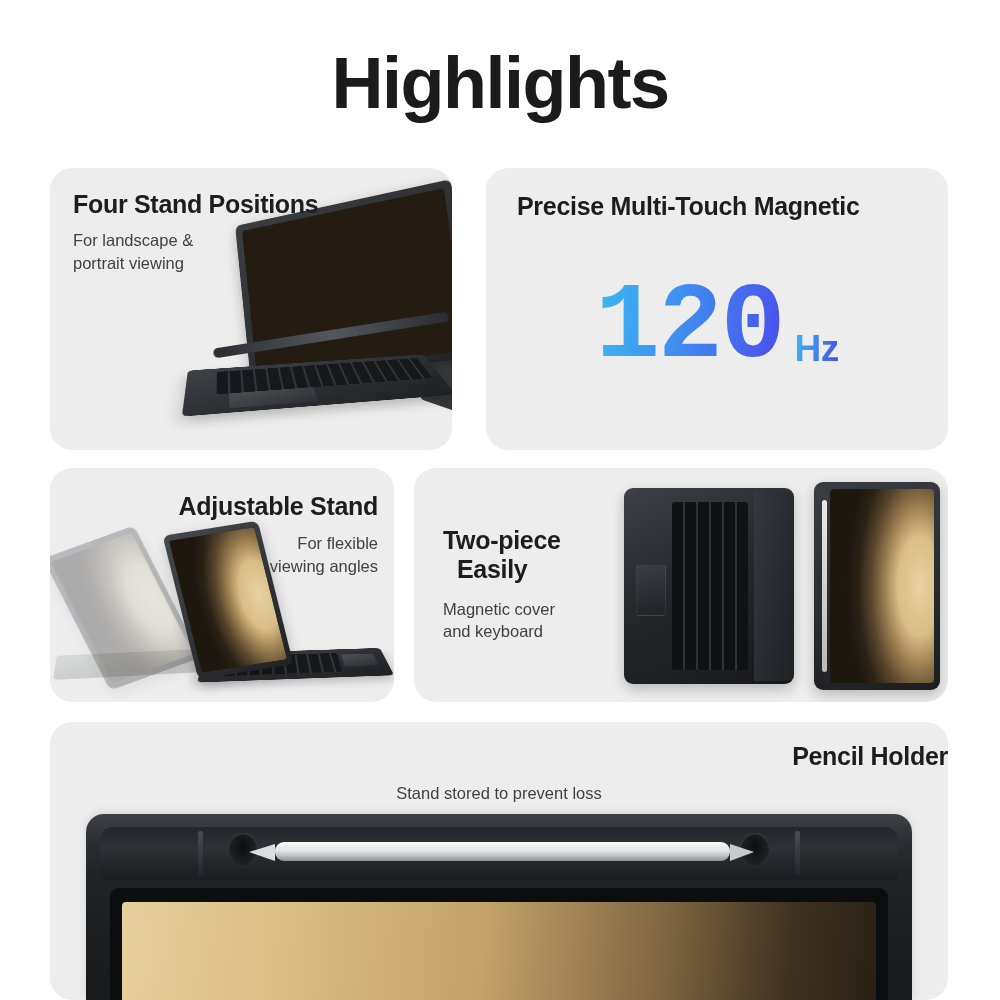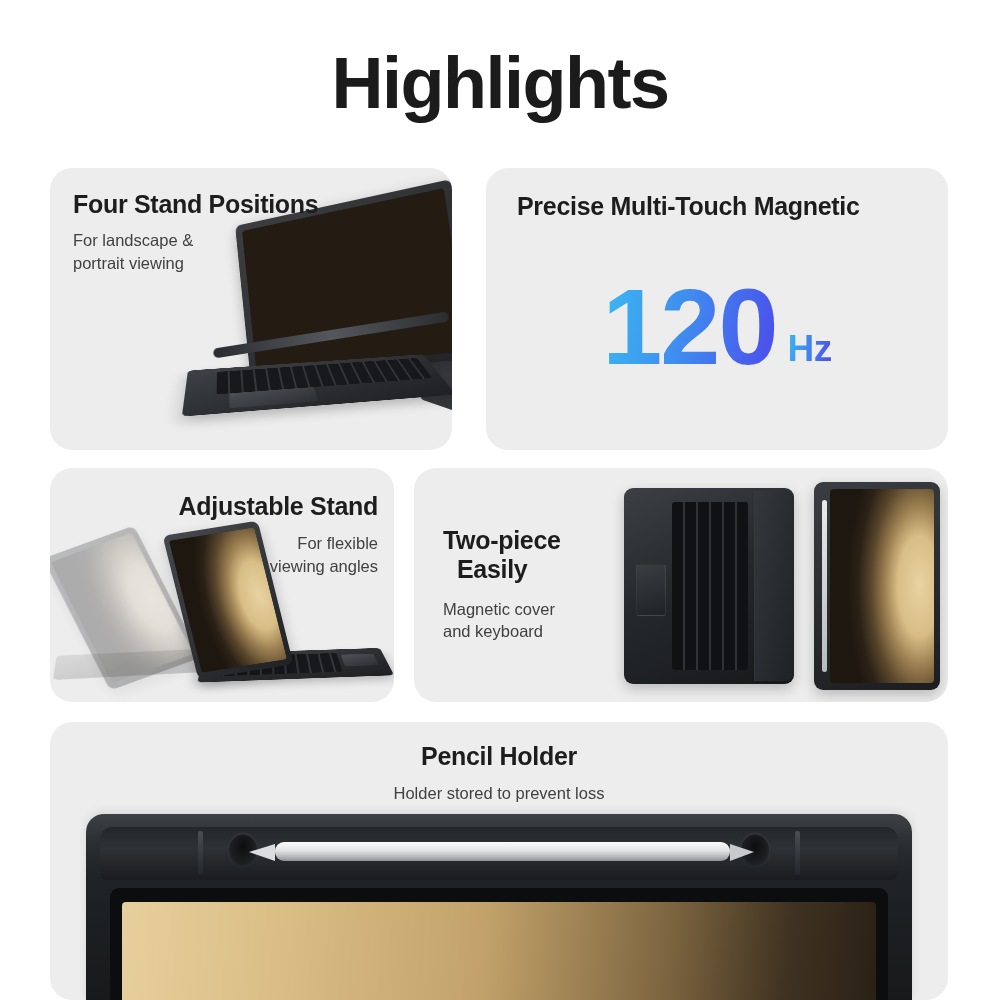--- a/index.html
+++ b/index.html
@@ -44,32 +44,32 @@
   .c3 .h-sub{ margin-top:11px; }
 
   
   .c4 .txt{ position:absolute; left:29px; top:58px; z-index:3; }
   .c4 .h-title{ font-size:25px; }
   .c4 .t2{ padding-left:14px; }
   .c4 .h-sub{ margin-top:14px; }
 
   
   .c5 .txt{ position:absolute; left:0; top:20px; width:898px; text-align:center; z-index:3; }
-  .c5 .h-title{ font-size:25px; }
+  .c5 .h-title{ font-size:25px;text-align:right; }
   .c5 .h-sub{ margin-top:11px; font-size:16.5px; }
 
   
   .hz-wrap{
     position:absolute; left:0; top:108px; width:462px;
     display:flex; align-items:flex-end; justify-content:center; z-index:3;
   }
   .hz-num{
     font-size:108px; font-weight:bold; line-height:.95; letter-spacing:-2px;
     background:linear-gradient(100deg,#3bb9f2 0%,#3f8ef0 45%,#4b4bec 100%);
-    -webkit-background-clip:text; background-clip:text; color:transparent;
+    -webkit-background-clip:text; background-clip:text; color:transparent;font-family:Liberation Mono, monospace;
   }
   .hz-unit{
     font-size:37px; font-weight:bold; line-height:1; letter-spacing:-.5px;
     margin-left:11px; margin-bottom:12px;
     background:linear-gradient(100deg,#3bb9f2 0%,#4b4bec 100%);
     -webkit-background-clip:text; background-clip:text; color:transparent;
   }
 
   
   .art{ position:absolute; inset:0; z-index:1; }
@@ -339,17 +339,17 @@
           <div class="c5-rib" style="left:98px"></div>
           <div class="c5-rib" style="right:98px"></div>
           <div class="c5-pen"></div>
         </div>
         <div class="c5-bezel"></div>
         <div class="c5-screen"></div>
       </div>
     </div>
     <div class="txt">
       <div class="h-title">Pencil Holder</div>
-      <div class="h-sub">Holder stored to prevent loss</div>
+      <div class="h-sub">Stand stored to prevent loss</div>
     </div>
   </div>
 
 </div>
 
 </body></html>

